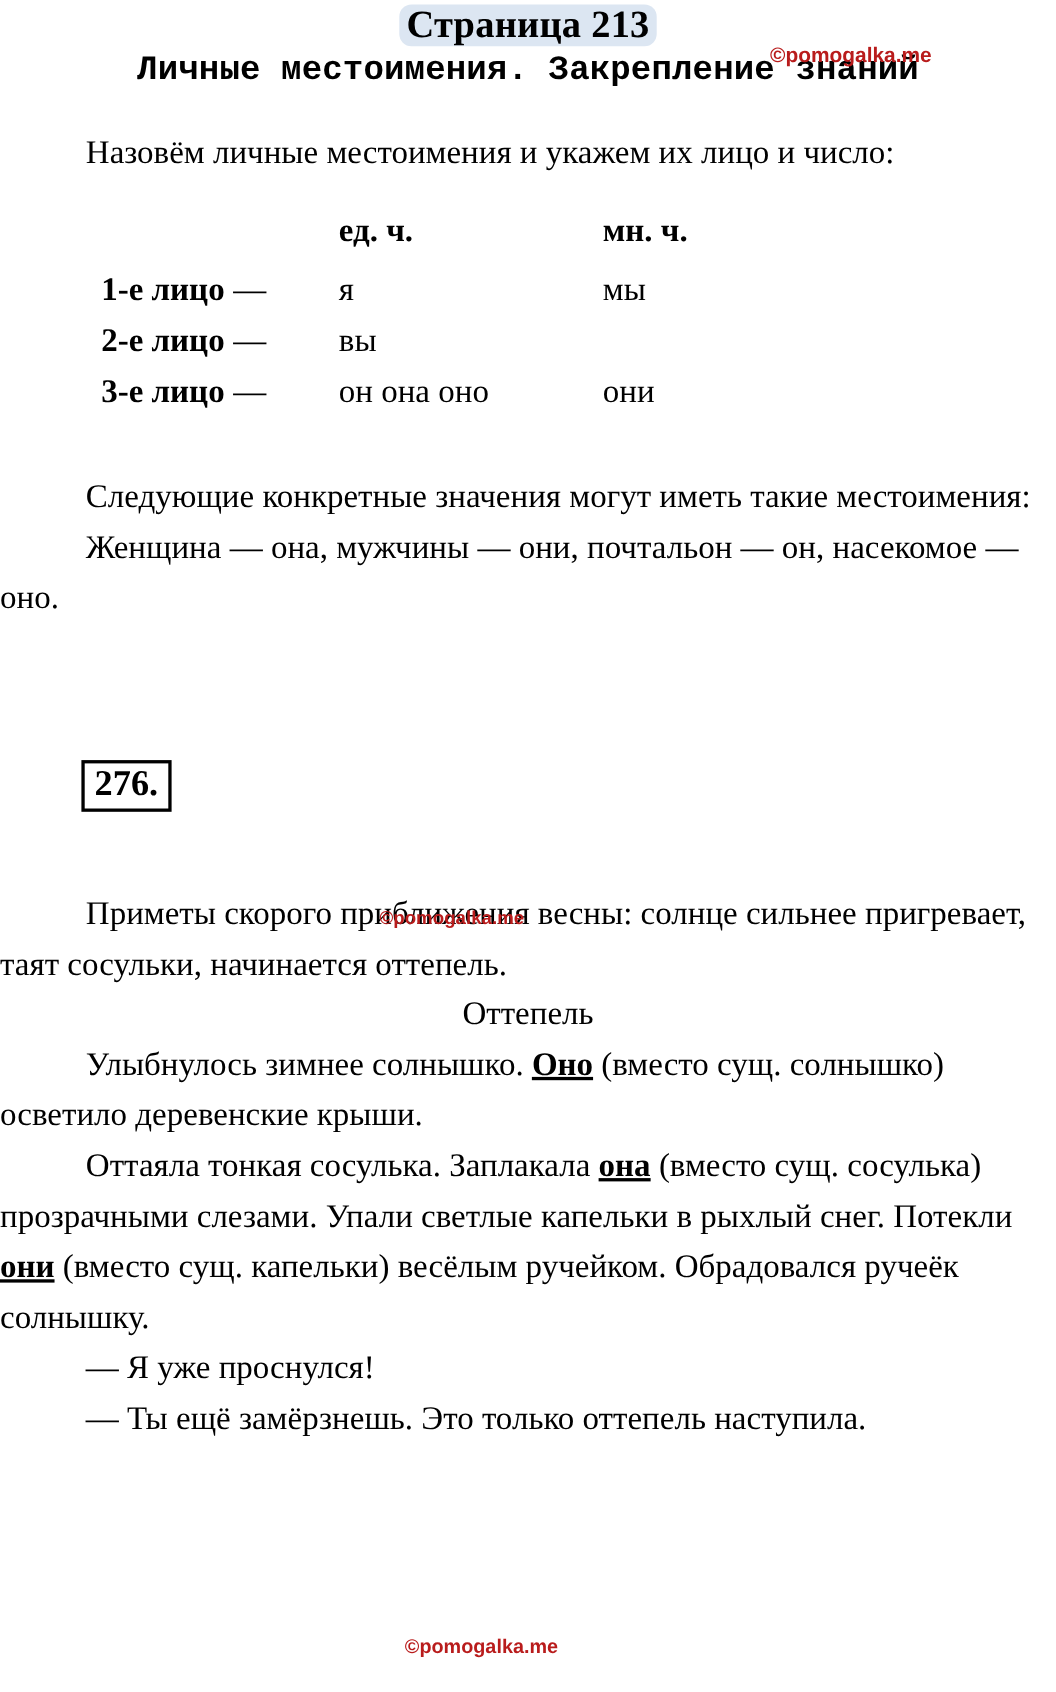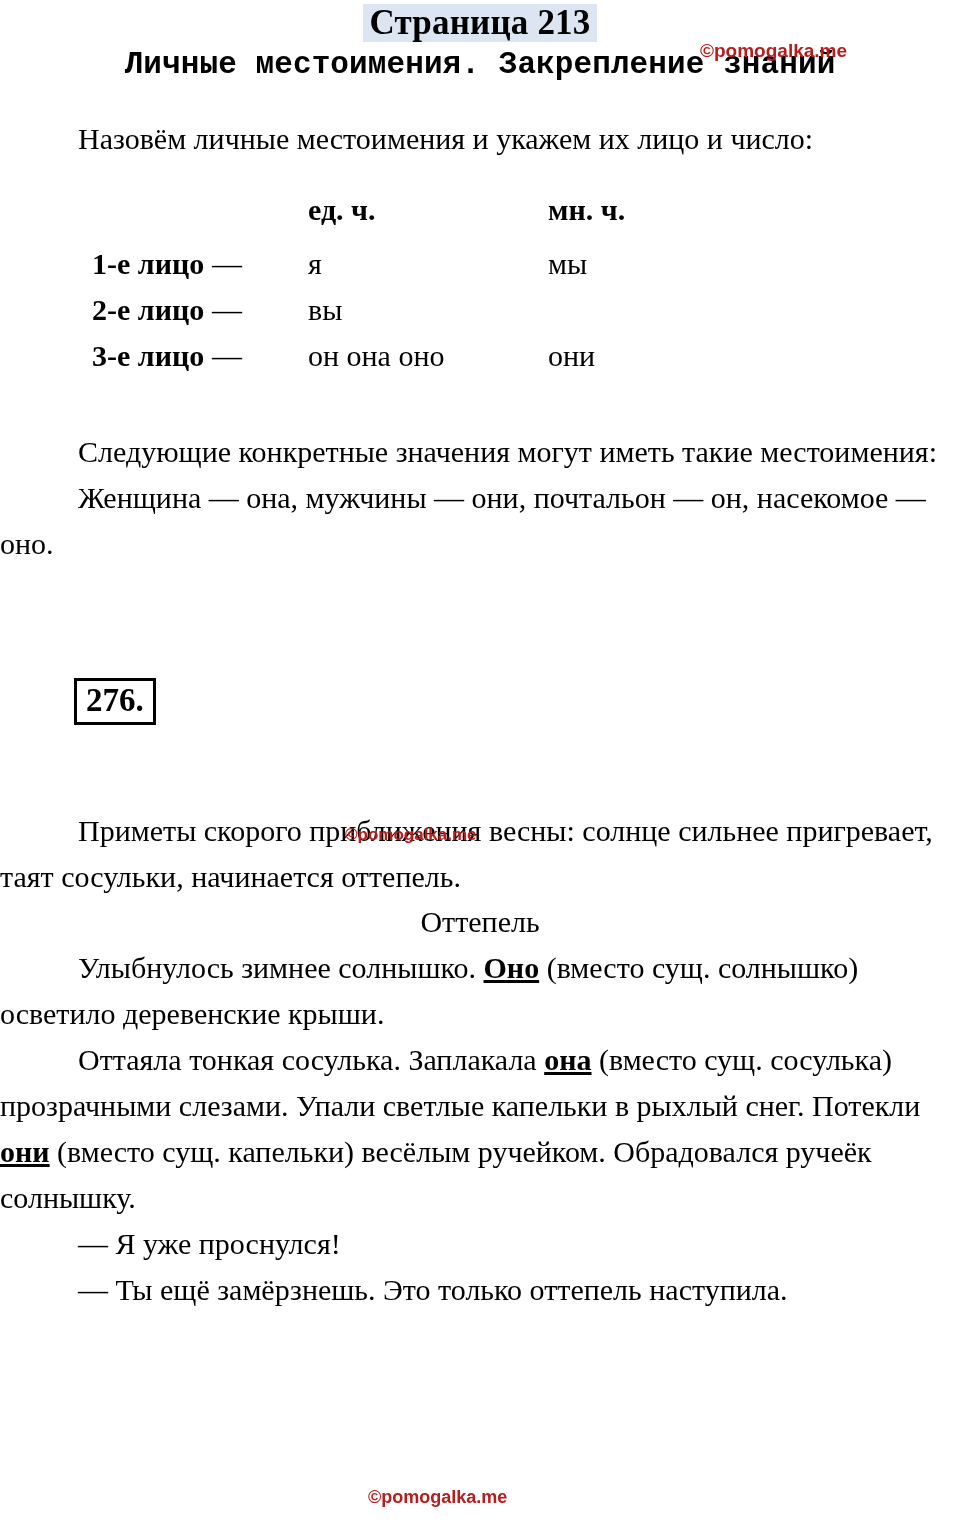--- a/index.html
+++ b/index.html
@@ -29,20 +29,21 @@
     padding-top: 4px;
     line-height: 1.0;
   }
   .page-title {
     display: inline-block;
     font-size: 35px;
     font-weight: bold;
     background: #dce6f2;
     padding: 1px 6px 2px 6px;
     letter-spacing: 0.2px;
+    border-radius: 11px;
   }
 
   .subtitle {
     text-align: center;
     font-size: 31px;
     font-weight: bold;
     margin-top: 7px;
     line-height: 1.05;
     letter-spacing: 0.1px;
     font-family: Liberation Mono, monospace;
@@ -124,21 +125,21 @@
 
   
   .ex-zone {
     position: relative;
     margin-top: 108px;
     height: 70px;
   }
   .ex-num {
     position: absolute;
     left: 74px;
-    top: 3px;
+    top: 16px;
     border: 3px solid #000;
     padding: 1px 9px 3px 9px;
     font-size: 33px;
     font-weight: bold;
     line-height: 1.12;
     background: #fff;
   }
 
   
   .ex-body {

